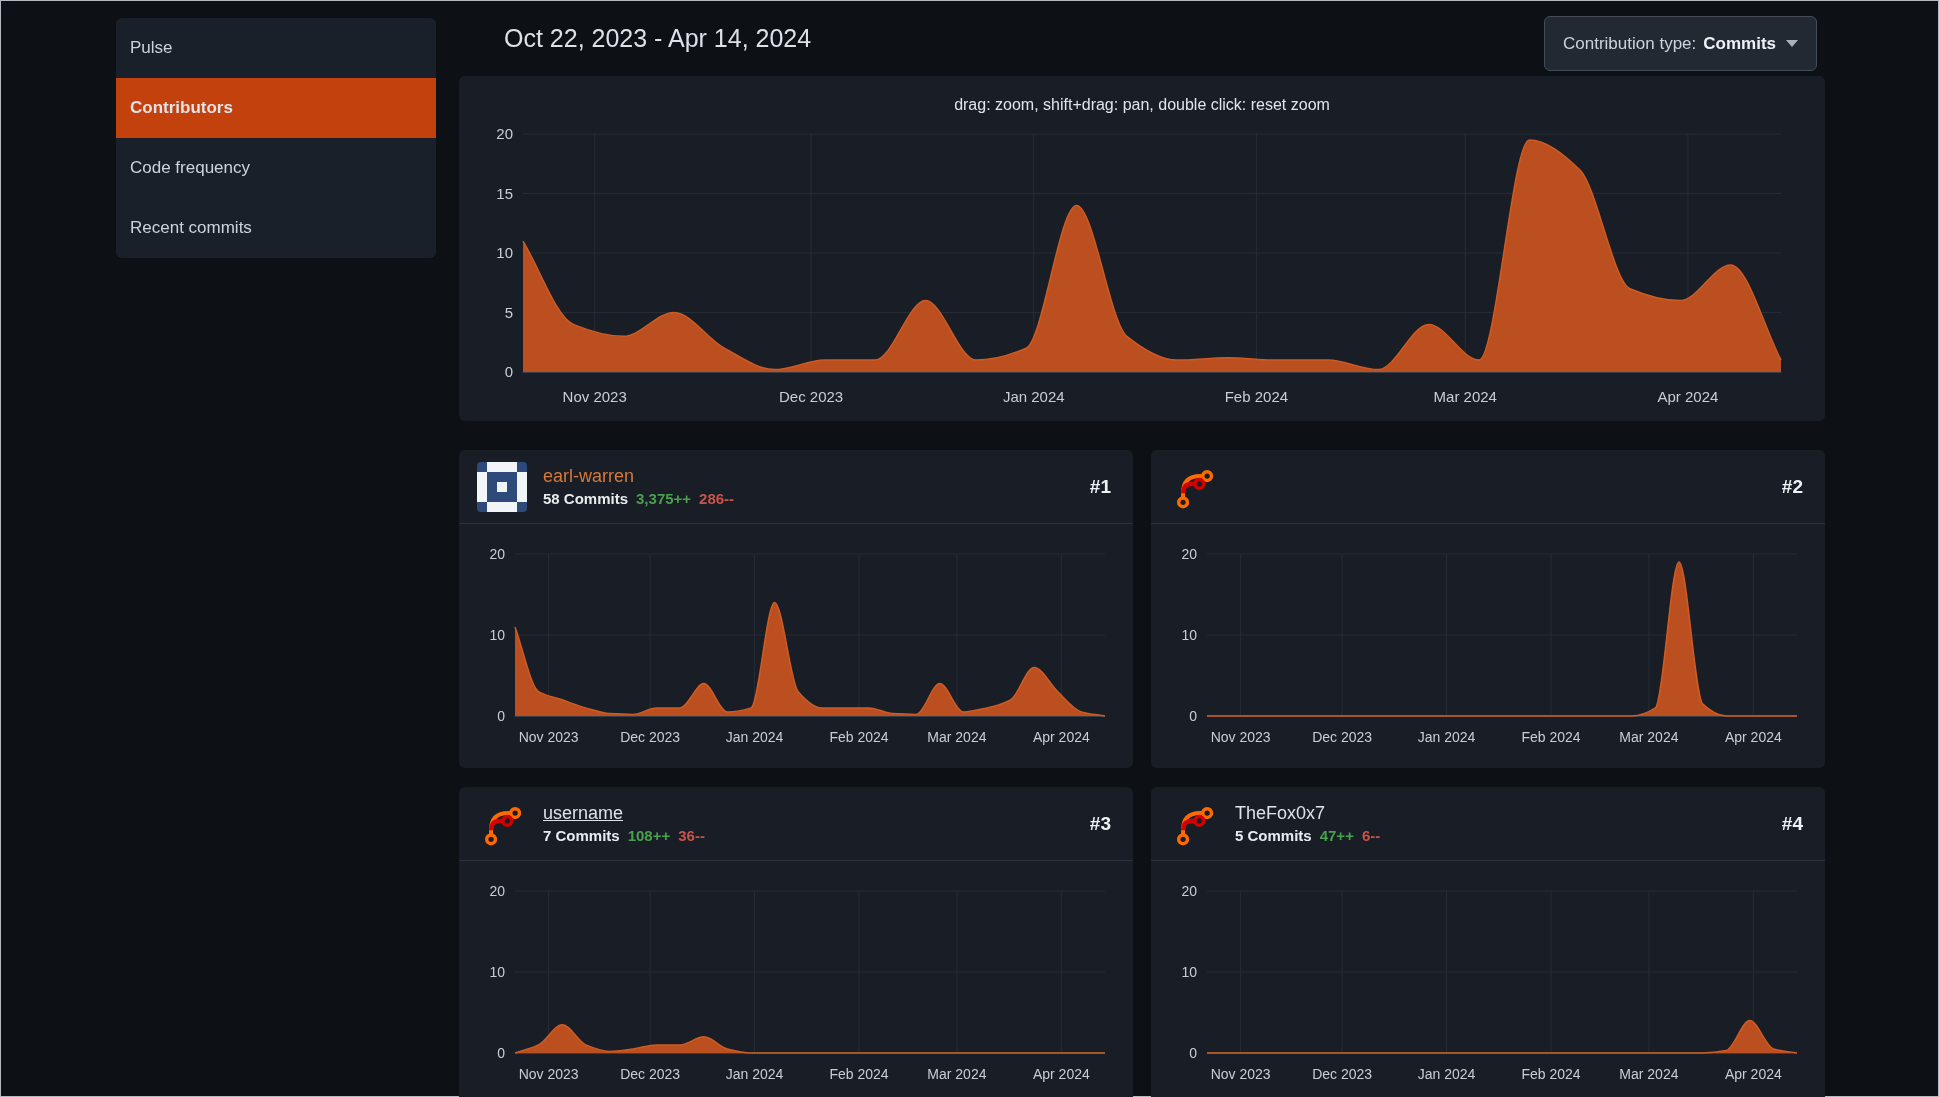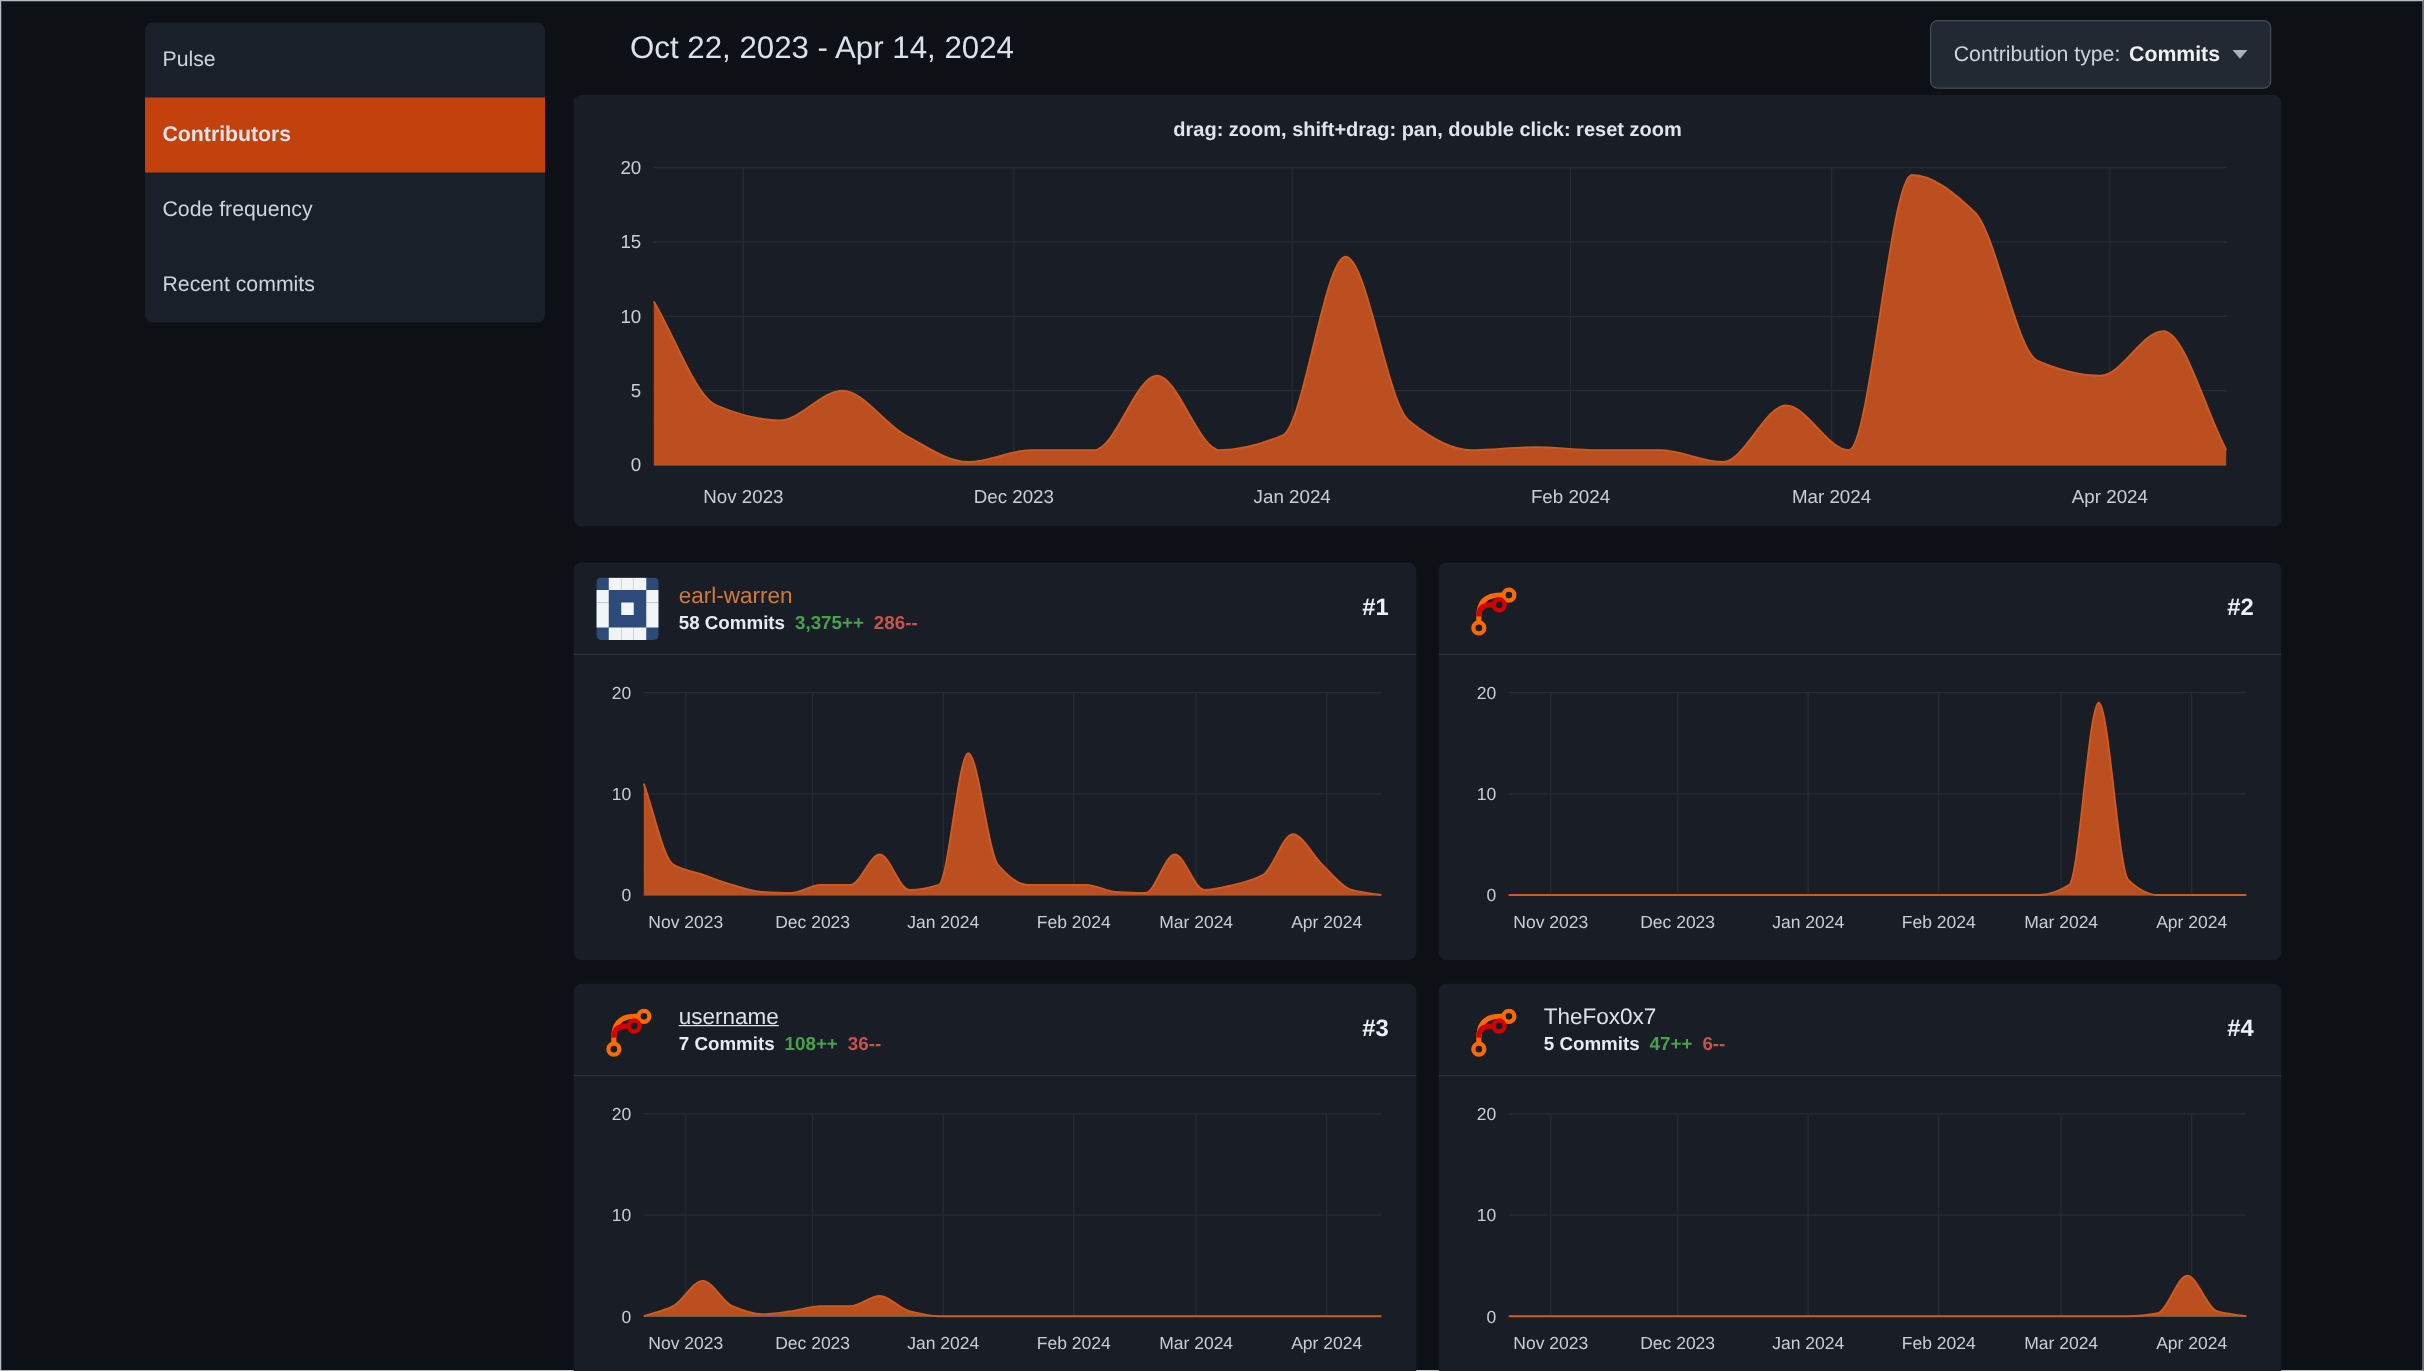--- a/index.html
+++ b/index.html
@@ -39,21 +39,21 @@
   .caret {
     width:0; height:0; margin-left:3px;
     border-left:6px solid transparent; border-right:6px solid transparent;
     border-top:7px solid #aab2bc;
   }
 
   
   .card { position:absolute; background:#191e26; border-radius:6px; }
   #main-card { left:458px; top:75px; width:1366px; height:345px; }
   .hint {
-    text-align:center; font-weight:bold; font-size:16px;
+    text-align:center; font-weight:normal; font-size:16px;
     color:#e0e5eb; padding-top:20px;
   }
   #chart-main { position:absolute; left:12px; top:42px; width:1340px; height:296px; }
 
   #card-1 { left:458px;  top:449px; width:674px; height:318px; }
   #card-2 { left:1150px; top:449px; width:674px; height:318px; }
   #card-3 { left:458px;  top:786px; width:674px; height:318px; }
   #card-4 { left:1150px; top:786px; width:674px; height:318px; }
 
   .card-head {

